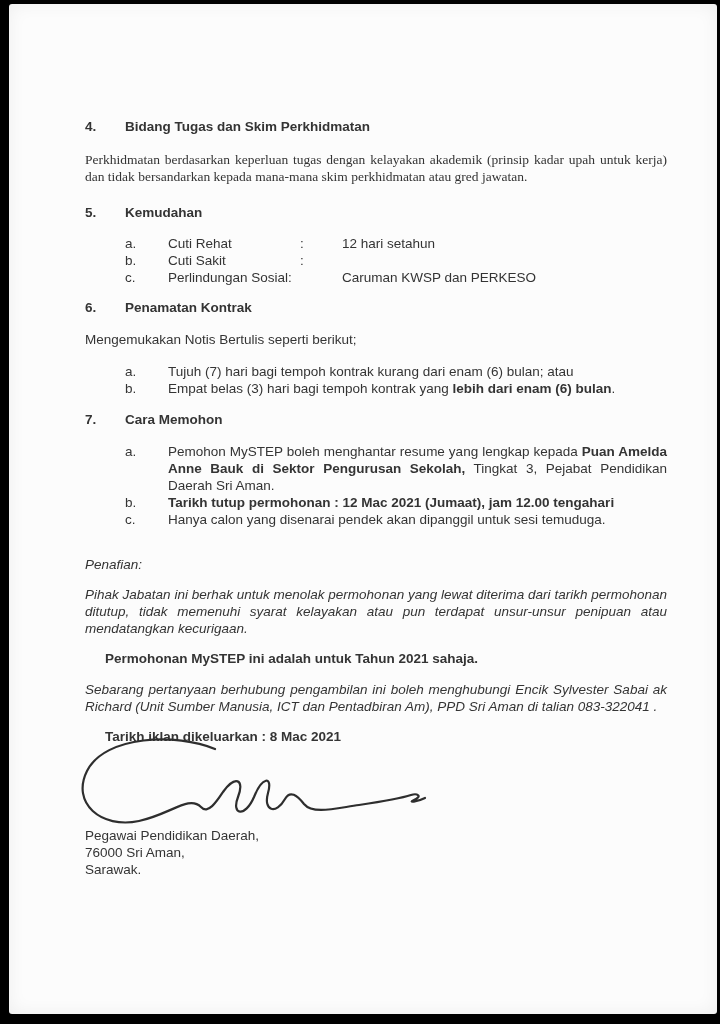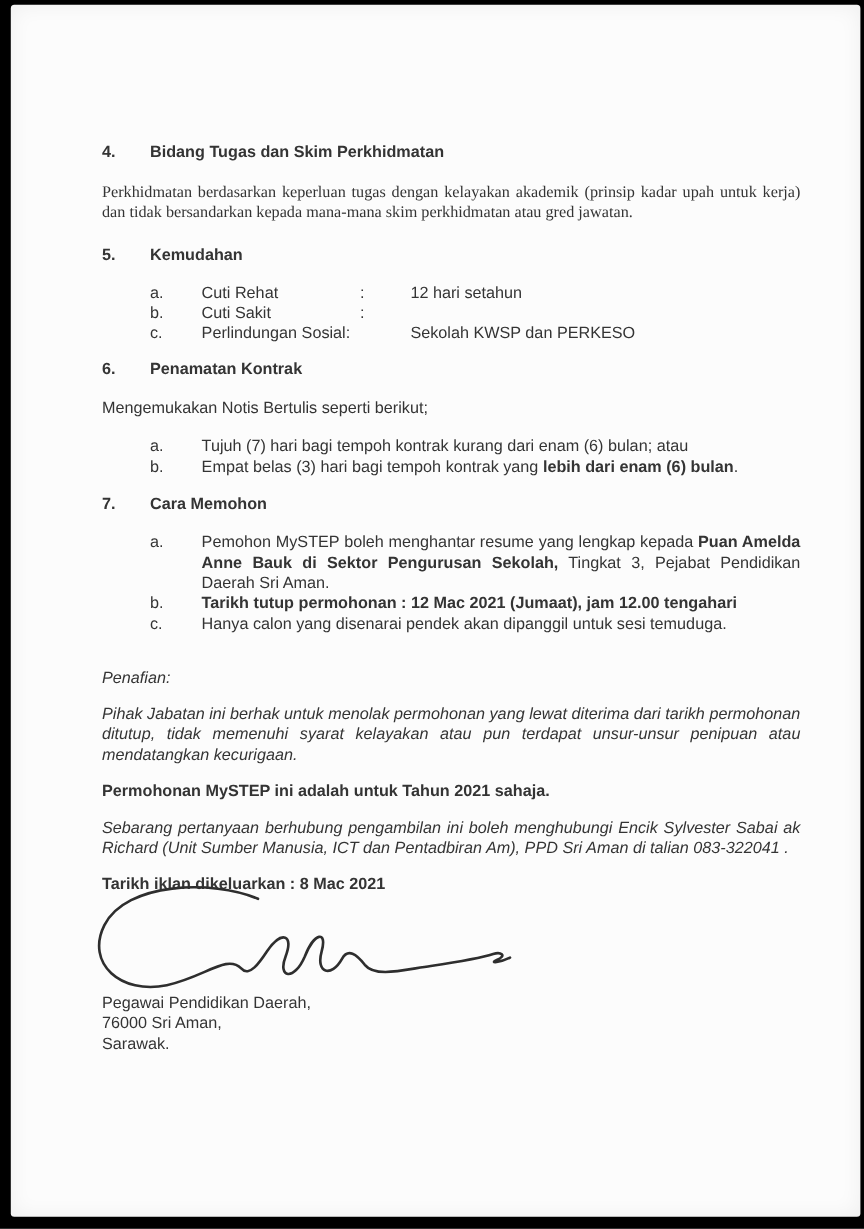--- a/index.html
+++ b/index.html
@@ -39,21 +39,21 @@
   .sub-row{
     display:grid;
     grid-template-columns:43px 1fr;
   }
   .benefit-grid{
     display:grid;
     grid-template-columns:43px 132px 42px 1fr;
   }
   .just{text-align:justify;}
   .it{font-style:italic;}
-  .b{font-weight:bold;}
+  .b{font-weight:bold;margin-left:20px;}
   .sig-wrap{
     position:relative;
     height:80px;
     margin-top:2px;
   }
   .sig-svg{
     position:absolute;
     left:-28px;top:-12px;
   }
   .addr div{line-height:17px;}
@@ -83,21 +83,21 @@
       </div>
       <div class="benefit-grid">
         <span>b.</span>
         <span>Cuti Sakit</span>
         <span>:</span>
       </div>
       <div class="benefit-grid">
         <span>c.</span>
         <span>Perlindungan Sosial:</span>
         <span></span>
-        <span>Sekolah KWSP dan PERKESO</span>
+        <span>Caruman KWSP dan PERKESO</span>
       </div>
     </div>
 
     <div class="num-row mb15">
       <span class="sec-title">6.</span>
       <span class="sec-title">Penamatan Kontrak</span>
     </div>
     <p class="para indent mb15">Mengemukakan Notis Bertulis seperti berikut;</p>
     <div class="indent mb14">
       <div class="sub-row">

